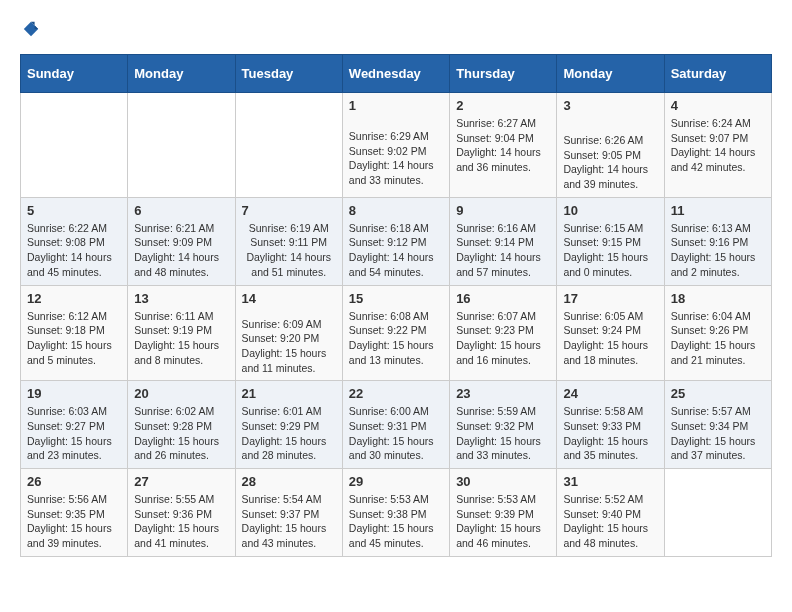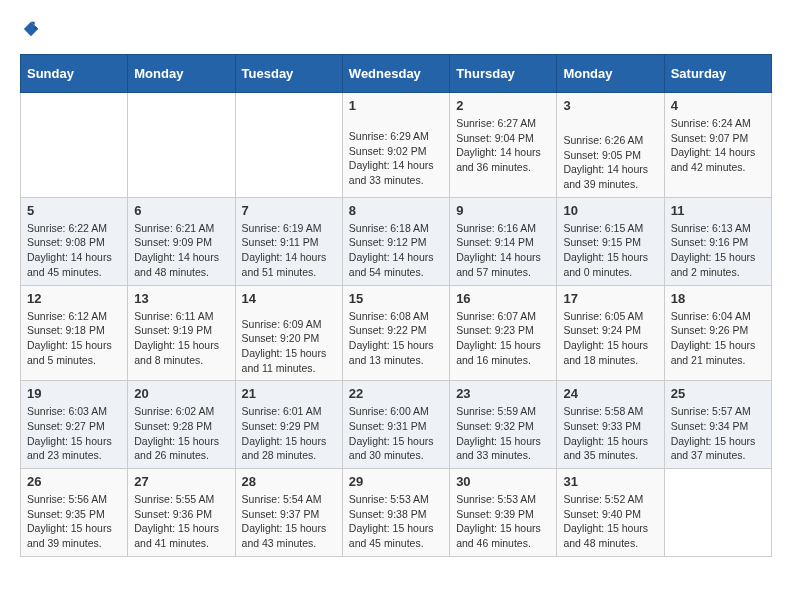--- a/index.html
+++ b/index.html
@@ -160,21 +160,21 @@
 Daylight: 14 hours and 45 minutes.</div>
         </td>
         <td>
           <div class="day-number">6</div>
           <div class="day-info" style="white-space: pre-line;">Sunrise: 6:21 AM
 Sunset: 9:09 PM
 Daylight: 14 hours and 48 minutes.</div>
         </td>
         <td>
           <div class="day-number">7</div>
-          <div class="day-info" style="white-space: pre-line;">Sunrise: 6:19 AM
+          <div class="day-info" style="white-space: pre-line; text-align: center;">Sunrise: 6:19 AM
 Sunset: 9:11 PM
 Daylight: 14 hours and 51 minutes.</div>
         </td>
         <td>
           <div class="day-number">8</div>
           <div class="day-info" style="white-space: pre-line;">Sunrise: 6:18 AM
 Sunset: 9:12 PM
 Daylight: 14 hours and 54 minutes.</div>
         </td>
         <td>

